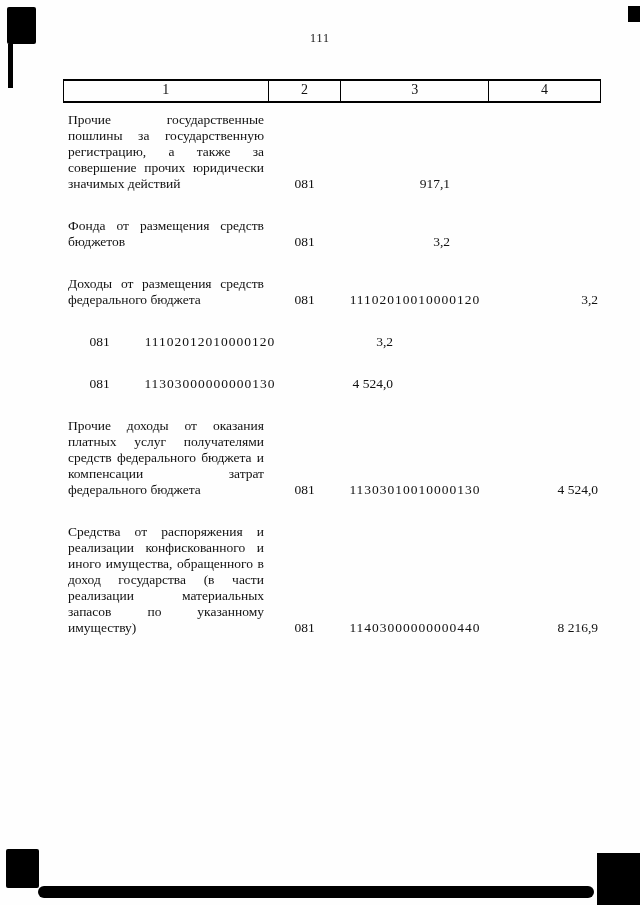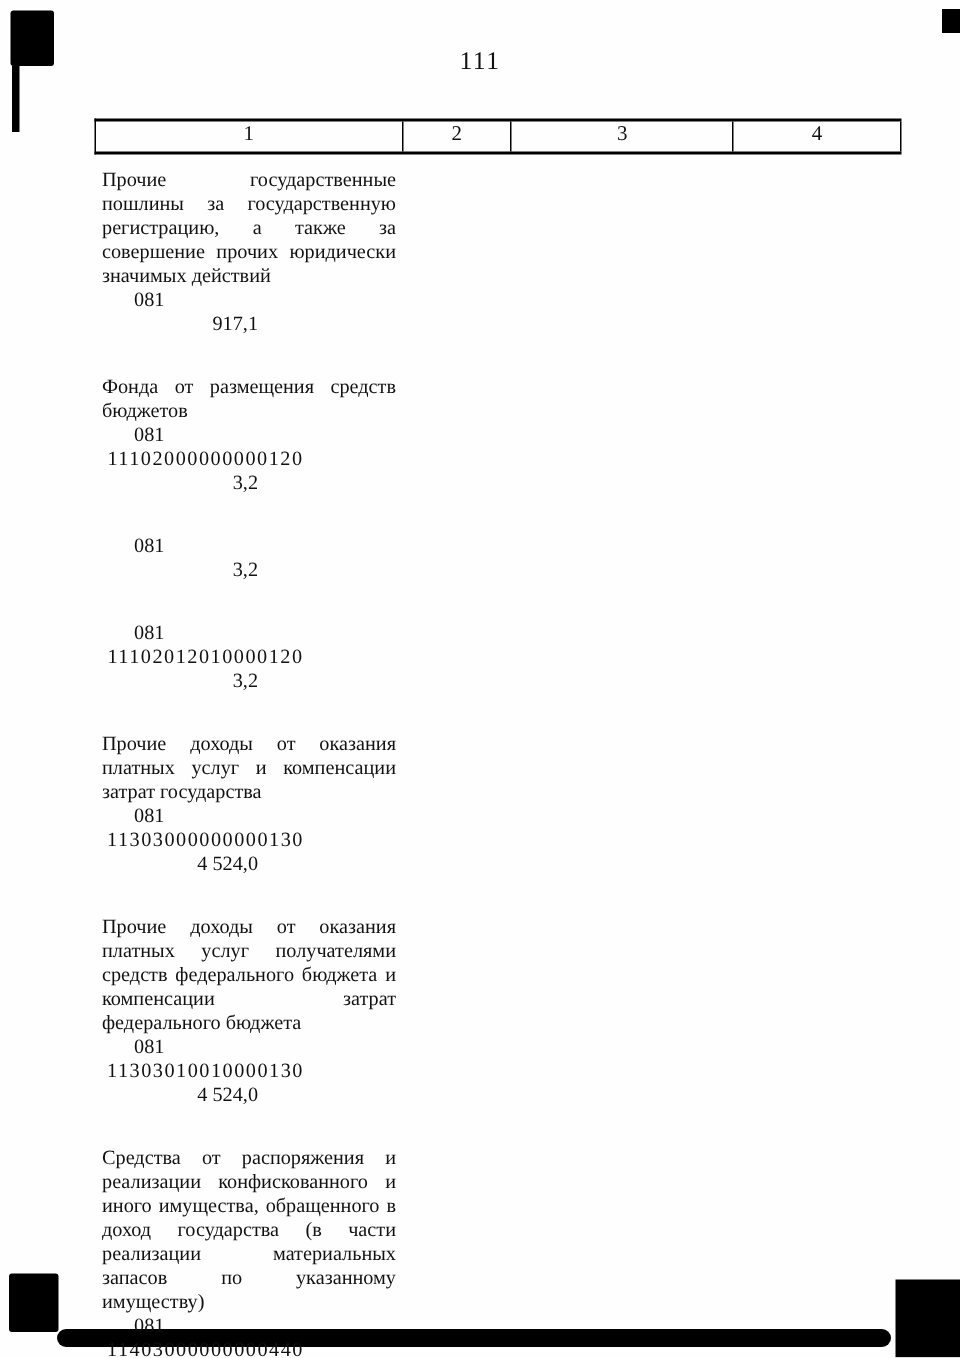--- a/index.html
+++ b/index.html
@@ -12,21 +12,21 @@
     font-family:"Liberation Serif", serif;
     color:#111;
     overflow:hidden;
   }
   .artifact { position:absolute; background:#000; }
   .page-number {
     position:absolute;
     top:31px; left:0;
     width:100%;
     text-align:center;
-    font-size:17px;
+    font-size:12px;
     letter-spacing:1px;
   }
   .doc-table {
     position:absolute;
     left:63px; top:79px;
     width:538px;
   }
   .thead {
     display:flex;
     border-top:2px solid #000;
@@ -39,24 +39,24 @@
     font-size:14px;
     padding:1px 0 3px 0;
   }
   .c1 { width:205px; }
   .c2 { width:73px; }
   .c3 { width:148px; }
   .c4 { width:112px; }
   .tbody { width:538px; }
   .trow {
     display:flex;
+    align-items:flex-end;
     margin-top:26px;
     font-size:13.5px;
     line-height:16px;
-    flex-direction:column;
   }
   .trow:first-child { margin-top:9px; }
   .td.c1 {
     padding:0 4px 0 5px;
     text-align:justify;
   }
   .td.c2 { text-align:center; }
   .td.c3 { text-align:center; letter-spacing:1px; white-space:nowrap; }
   .td.c4 { text-align:right; padding-right:3px; }
 </style>
@@ -84,37 +84,37 @@
     <div class="tbody">
   <div class="trow">
     <div class="td c1">Прочие государственные пошлины за государственную регистрацию, а также за совершение прочих юридически значимых действий</div>
     <div class="td c2">081</div>
     <div class="td c4">917,1</div>
   </div>
 
   <div class="trow">
     <div class="td c1">Фонда от размещения средств бюджетов</div>
     <div class="td c2">081</div>
-    <div class="td c3">11102000000000120</div>
     <div class="td c4">3,2</div>
   </div>
 
   <div class="trow">
+    <div class="td c1">Доходы от размещения средств федерального бюджета</div>
     <div class="td c2">081</div>
+    <div class="td c3">11102010010000120</div>
     <div class="td c4">3,2</div>
   </div>
 
   <div class="trow">
     <div class="td c2">081</div>
     <div class="td c3">11102012010000120</div>
     <div class="td c4">3,2</div>
   </div>
 
   <div class="trow">
-    <div class="td c1">Прочие доходы от оказания платных услуг и компенсации затрат государства</div>
     <div class="td c2">081</div>
     <div class="td c3">11303000000000130</div>
     <div class="td c4">4 524,0</div>
   </div>
 
   <div class="trow">
     <div class="td c1">Прочие доходы от оказания платных услуг получателями средств федерального бюджета и компенсации затрат федерального бюджета</div>
     <div class="td c2">081</div>
     <div class="td c3">11303010010000130</div>
     <div class="td c4">4 524,0</div>

